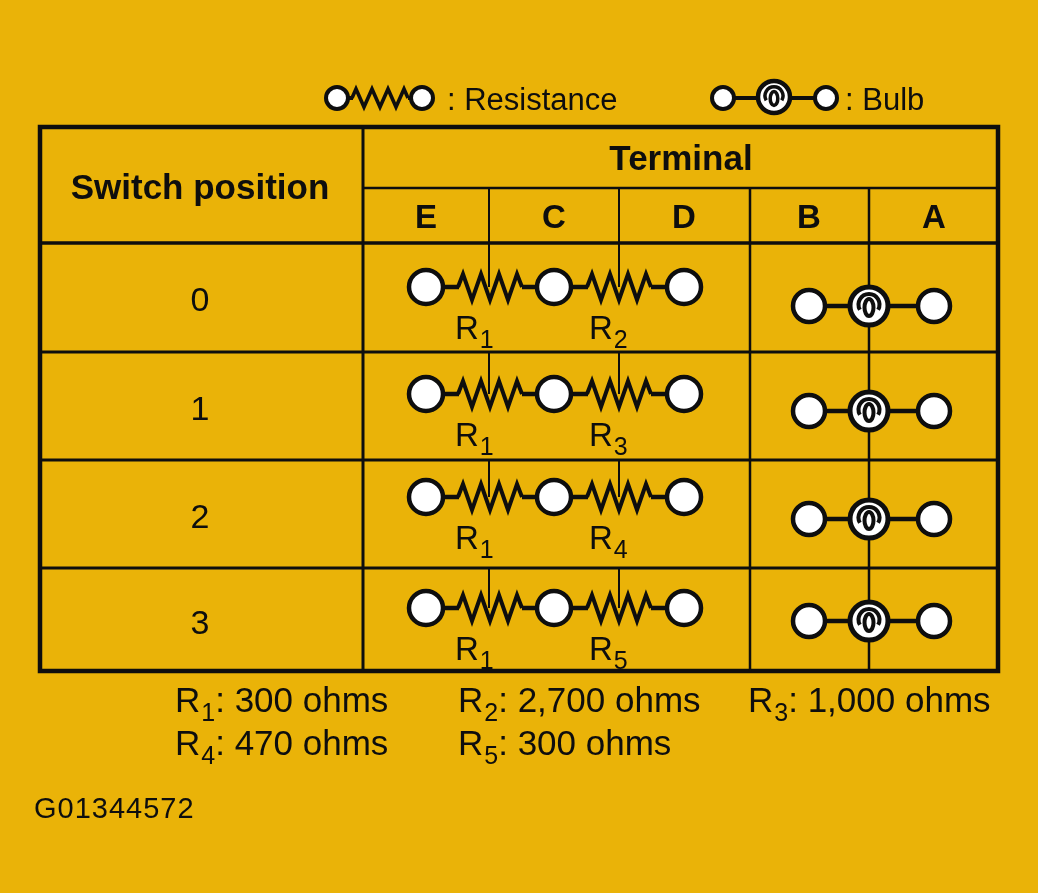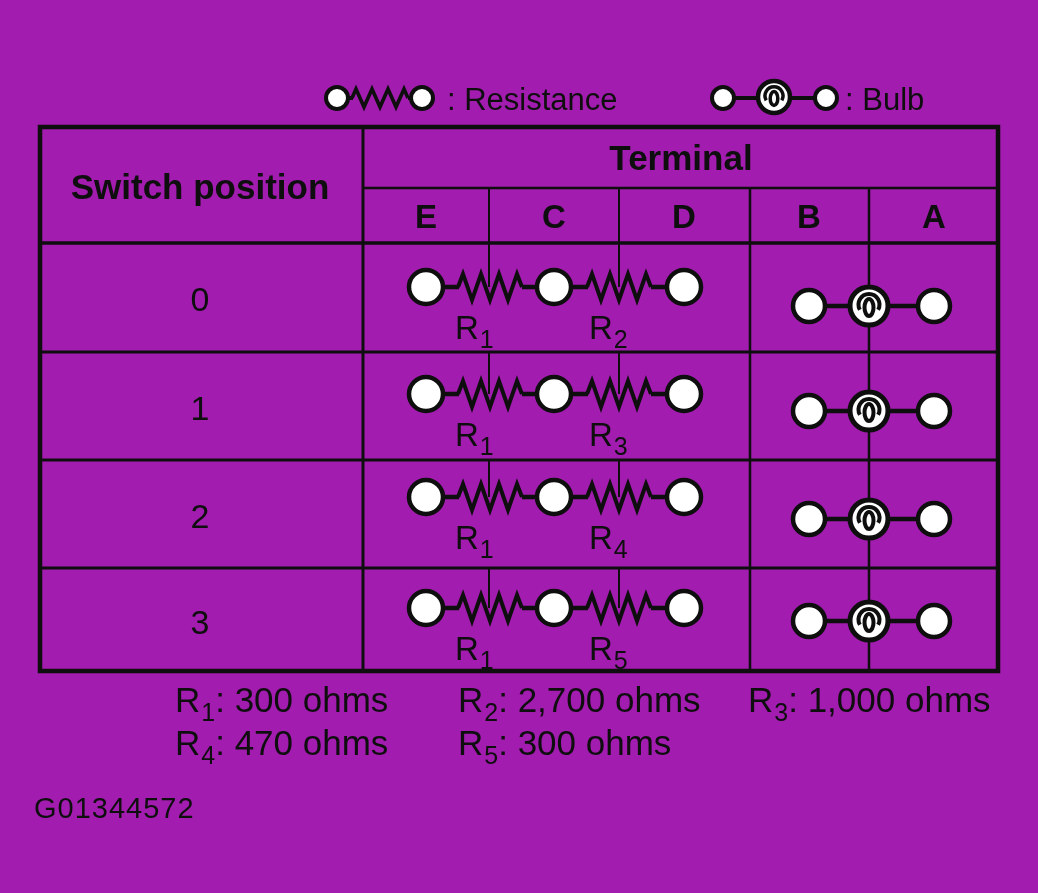--- a/index.html
+++ b/index.html
@@ -1,16 +1,16 @@
 <!DOCTYPE html>
 <html><head>
 <meta charset="utf-8">
 <style>
   html,body{margin:0;padding:0;background:#ffffff;}
-  .page{position:relative;width:1038px;height:893px;background:#a21caf;overflow:hidden;}
+  .page{position:relative;width:1038px;height:893px;background:#eab308;overflow:hidden;}
   svg{display:block;}
   svg text{fill:#0e0e0e;font-family:"Liberation Sans","DejaVu Sans",sans-serif;}
   .bold{font-weight:700;}
   .t34{font-size:34px;}
   .t35{font-size:35px;}
   .t33{font-size:33px;}
   .t31{font-size:31px;}
   .t29{font-size:29px;letter-spacing:1px;}
   .sub{font-size:25px;}
   .ln{stroke:#0e0e0e;fill:none;}

